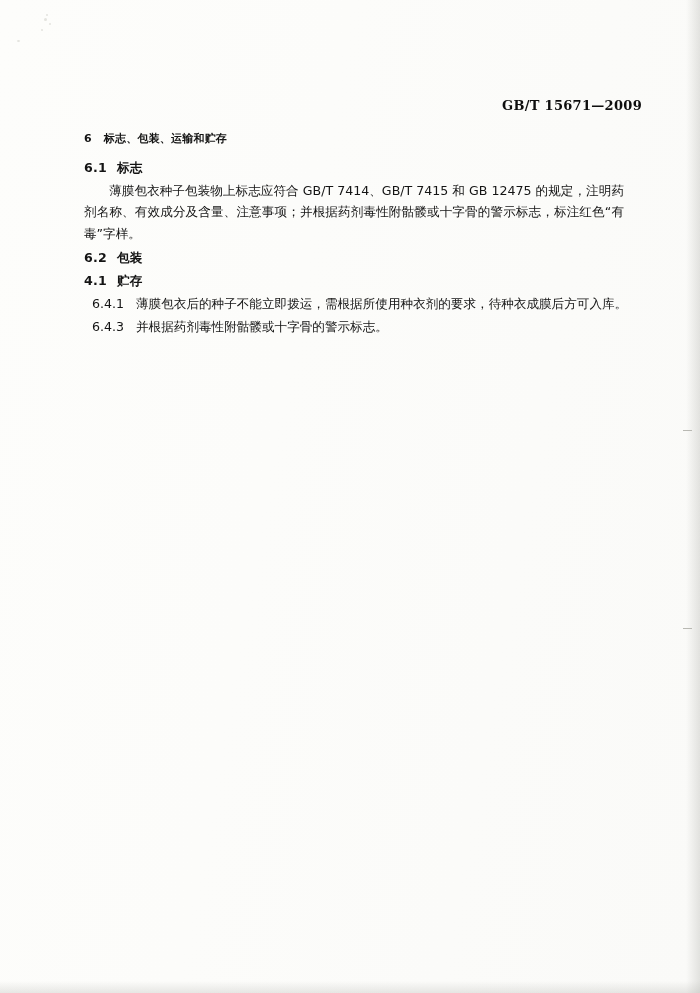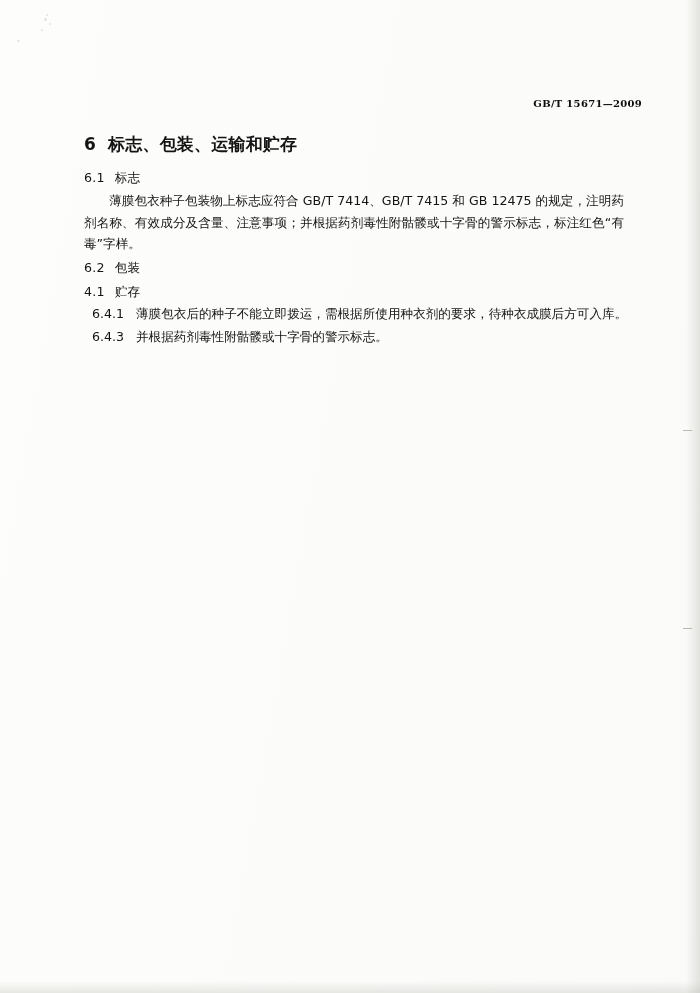--- a/index.html
+++ b/index.html
@@ -61,47 +61,47 @@
   .tick.t2 { top: 628px; }
 
   .header {
     position: absolute;
     left: 0;
     top: 98px;
     width: 700px;
     text-align: right;
     padding-right: 58px;
     box-sizing: border-box;
-    font-size: 10px;
+    font-size: 13px;
     font-weight: bold;
     letter-spacing: .3px;
     color: #0e0e0e;
     font-family: "DejaVu Serif", "Liberation Serif", serif;
   }
 
   .content {
     position: absolute;
     left: 84px;
     top: 130px;
     width: 556px;
     font-size: 12.6px;
     line-height: 1.72;
     color: #141414;
   }
 
   .clause-h1 {
     font-weight: bold;
-    font-size: 17px;
+    font-size: 11px;
     margin: 0 0 8px 0;
     letter-spacing: .2px;
   }
   .clause-h1 .num { margin-right: 12px; }
 
   .clause-h2 {
-    font-weight: normal;
+    font-weight: bold;
     font-size: 12.6px;
     margin: 2px 0 1px 0;
     letter-spacing: .2px;
   }
   .clause-h2 .num { margin-right: 10px; }
 
   p.body-text {
     margin: 0 16px 1px 0;
     text-align: justify;
     text-justify: inter-ideograph;

